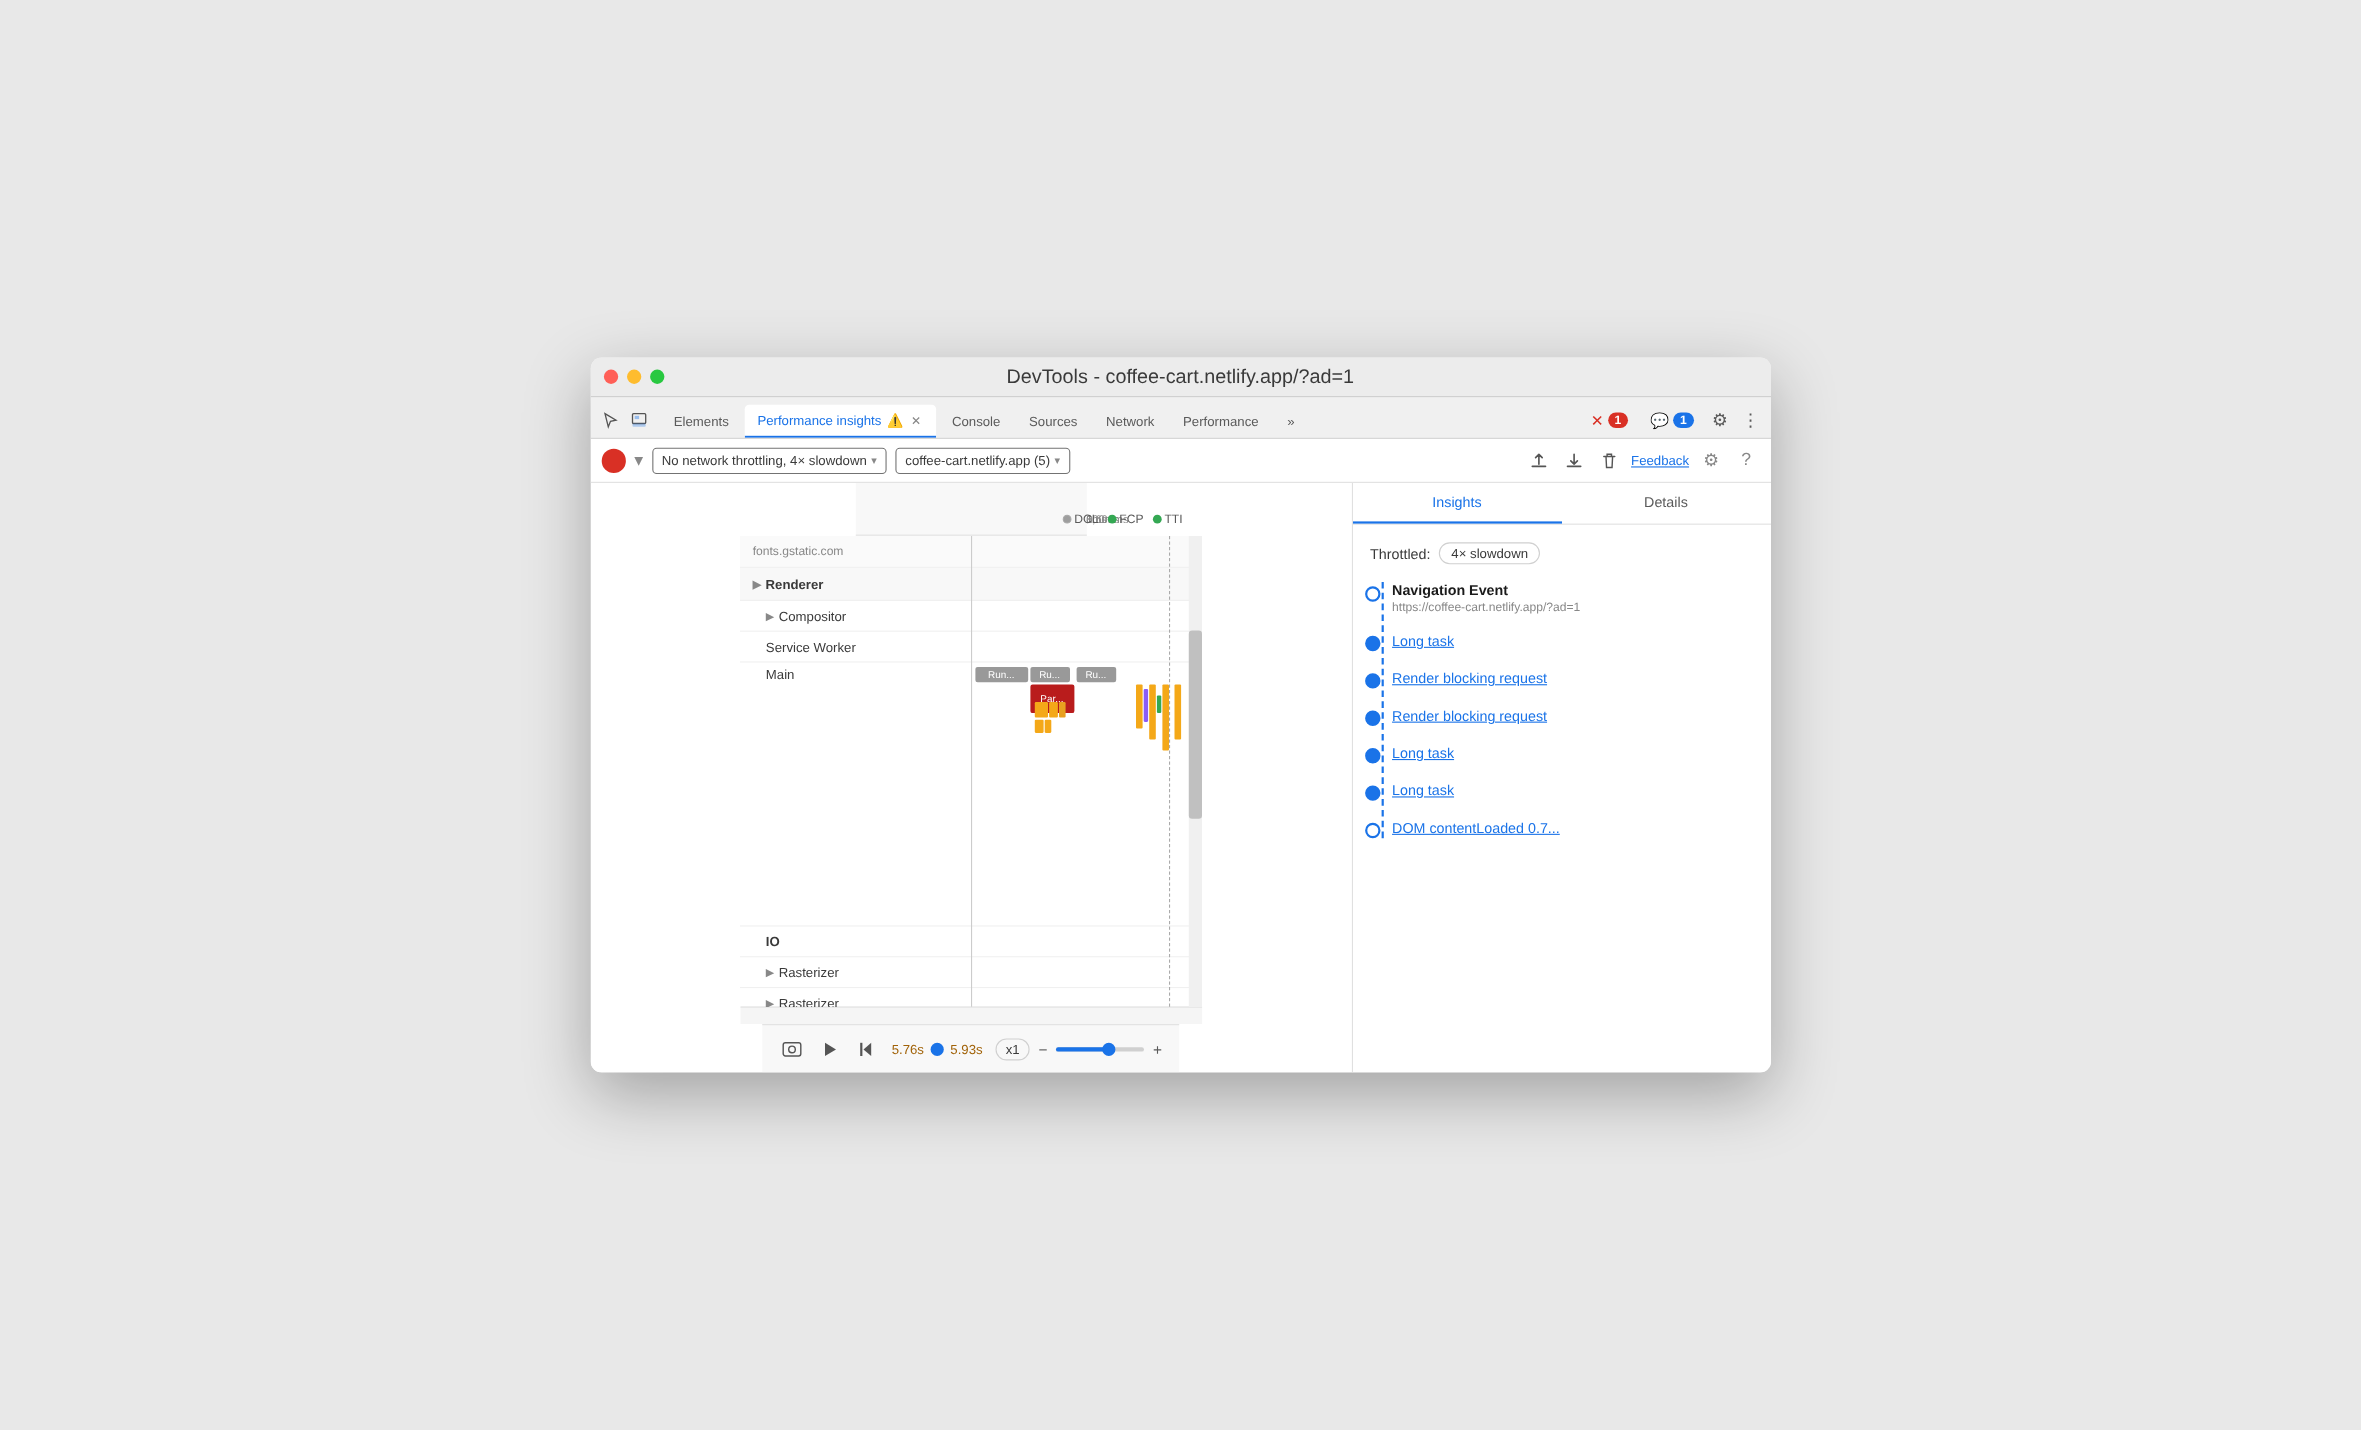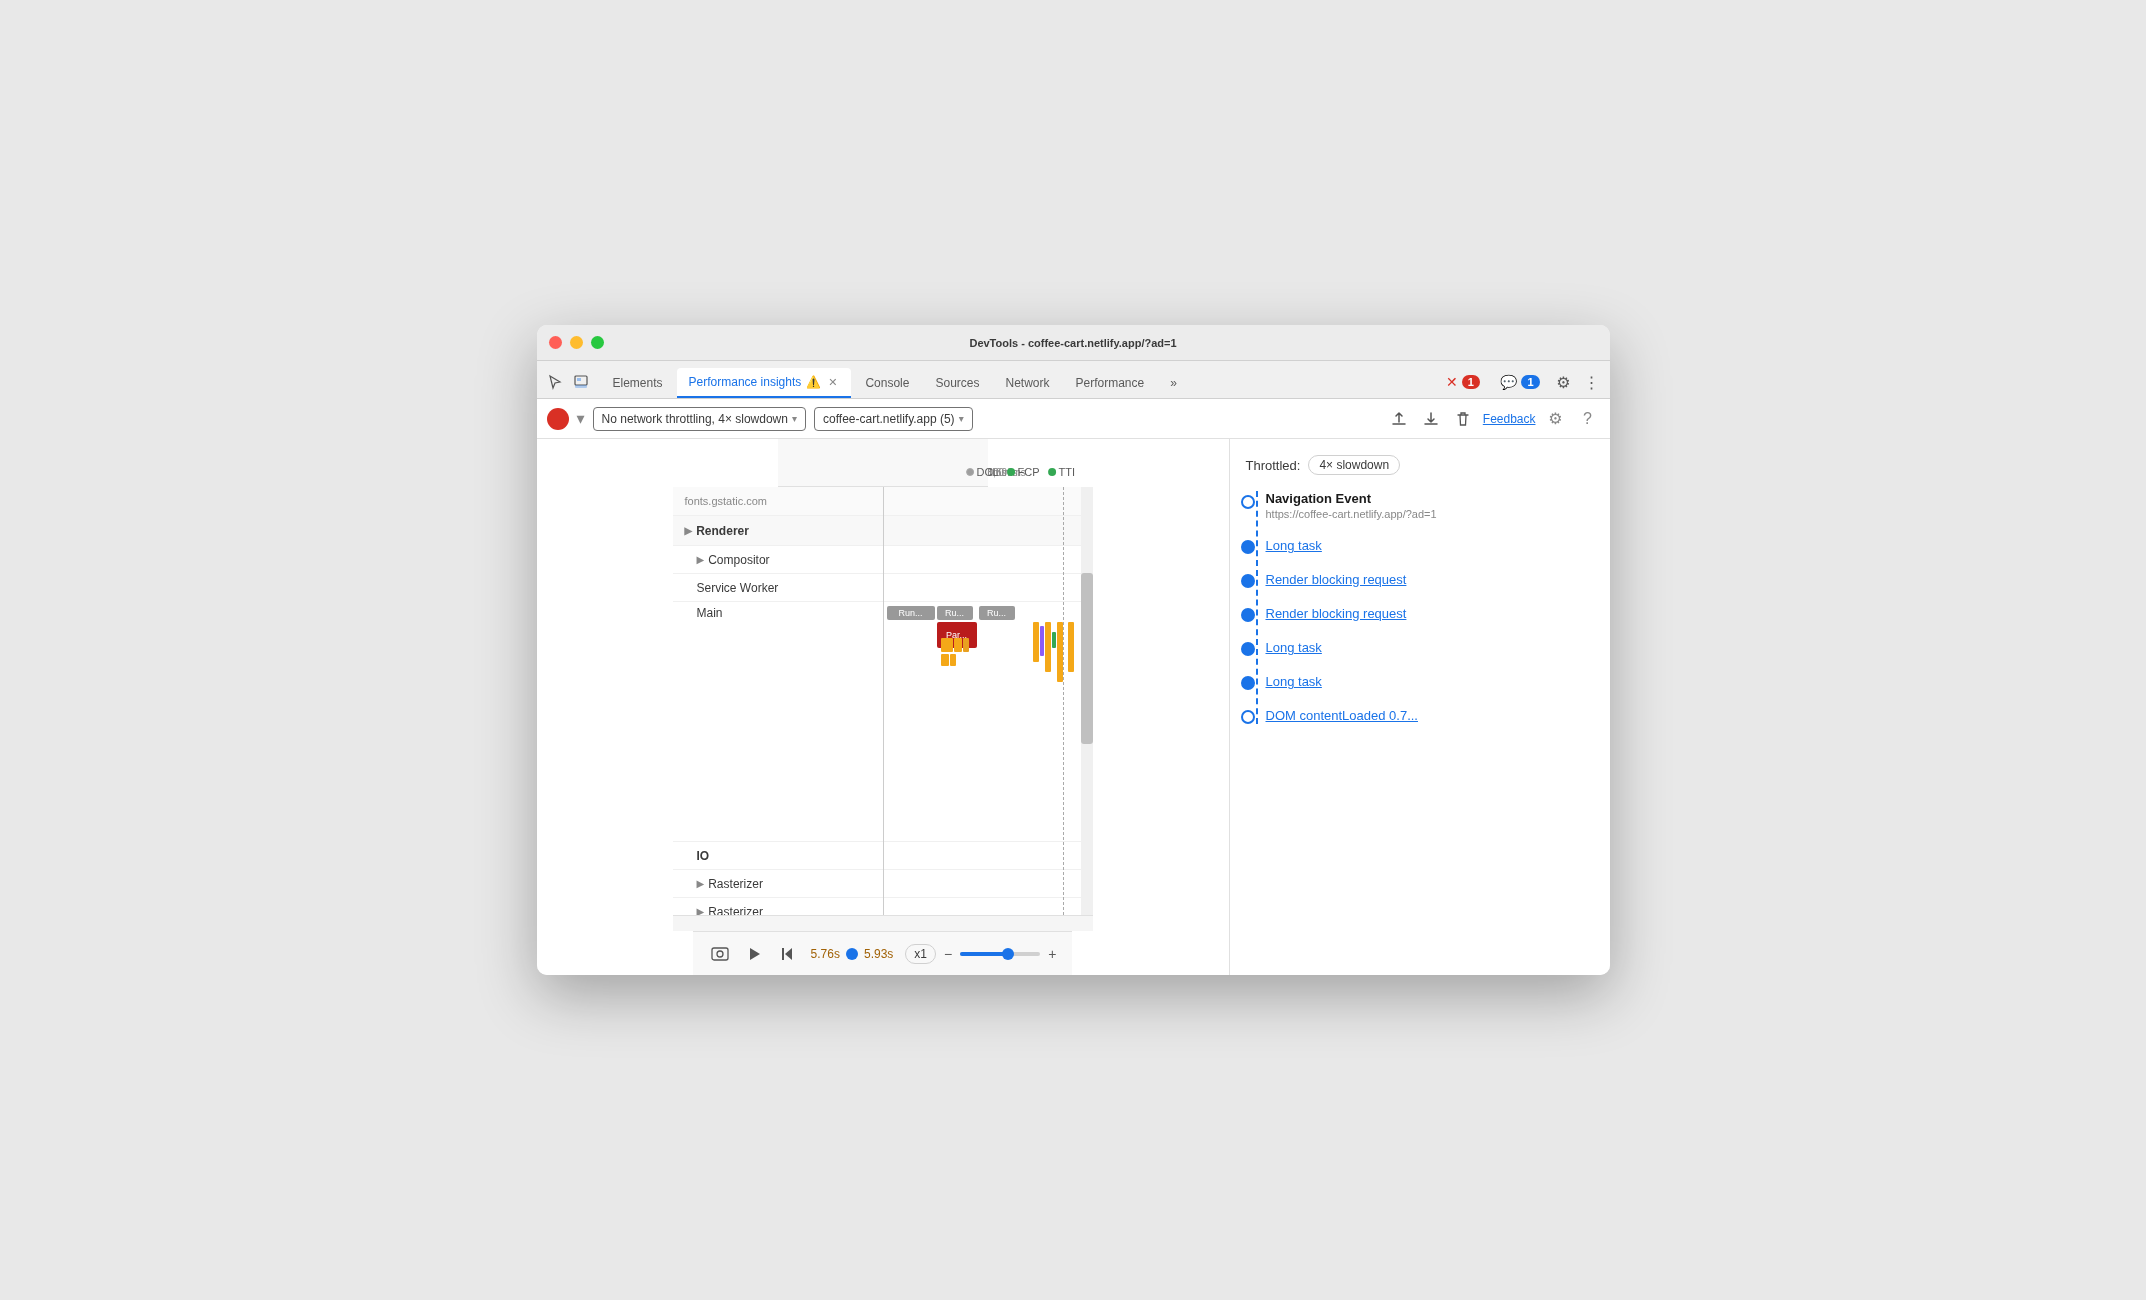--- a/index.html
+++ b/index.html
@@ -41,23 +41,23 @@
     .traffic-light {
       width: 13px;
       height: 13px;
       border-radius: 50%;
       cursor: pointer;
     }
     .traffic-light.red { background: #ff5f57; }
     .traffic-light.yellow { background: #febc2e; }
     .traffic-light.green { background: #28c840; }
     .title-text {
-      font-size: 11px;
+      font-size: 18px;
       color: #3a3a3a;
-      font-weight: 700;
+      font-weight: 400;
     }
     
     .tab-bar {
       background: #f0f0f0;
       height: 38px;
       display: flex;
       align-items: flex-end;
       padding: 0 8px;
       border-bottom: 1px solid #d0d0d0;
       flex-shrink: 0;
@@ -852,20 +852,28 @@
           <div class="zoom-slider">
             <div class="zoom-slider-filled"></div>
             <div class="zoom-slider-thumb"></div>
           </div>
           <span class="zoom-icon">+</span>
         </div>
       </div>
     </div>
 
     <div class="insights-panel">
+      <div class="insights-tabs">
+        <div class="insights-tab active">
+          <span>Insights</span>
+        </div>
+        <div class="insights-tab">
+          <span>Details</span>
+        </div>
+      </div>
       <div class="insights-content">
 
         <div class="throttled-row">
           <span class="throttled-label">Throttled:</span>
           <span class="throttled-badge">4× slowdown</span>
         </div>
 
         <div class="timeline-events">
           <div class="timeline-event-line"></div>
 

